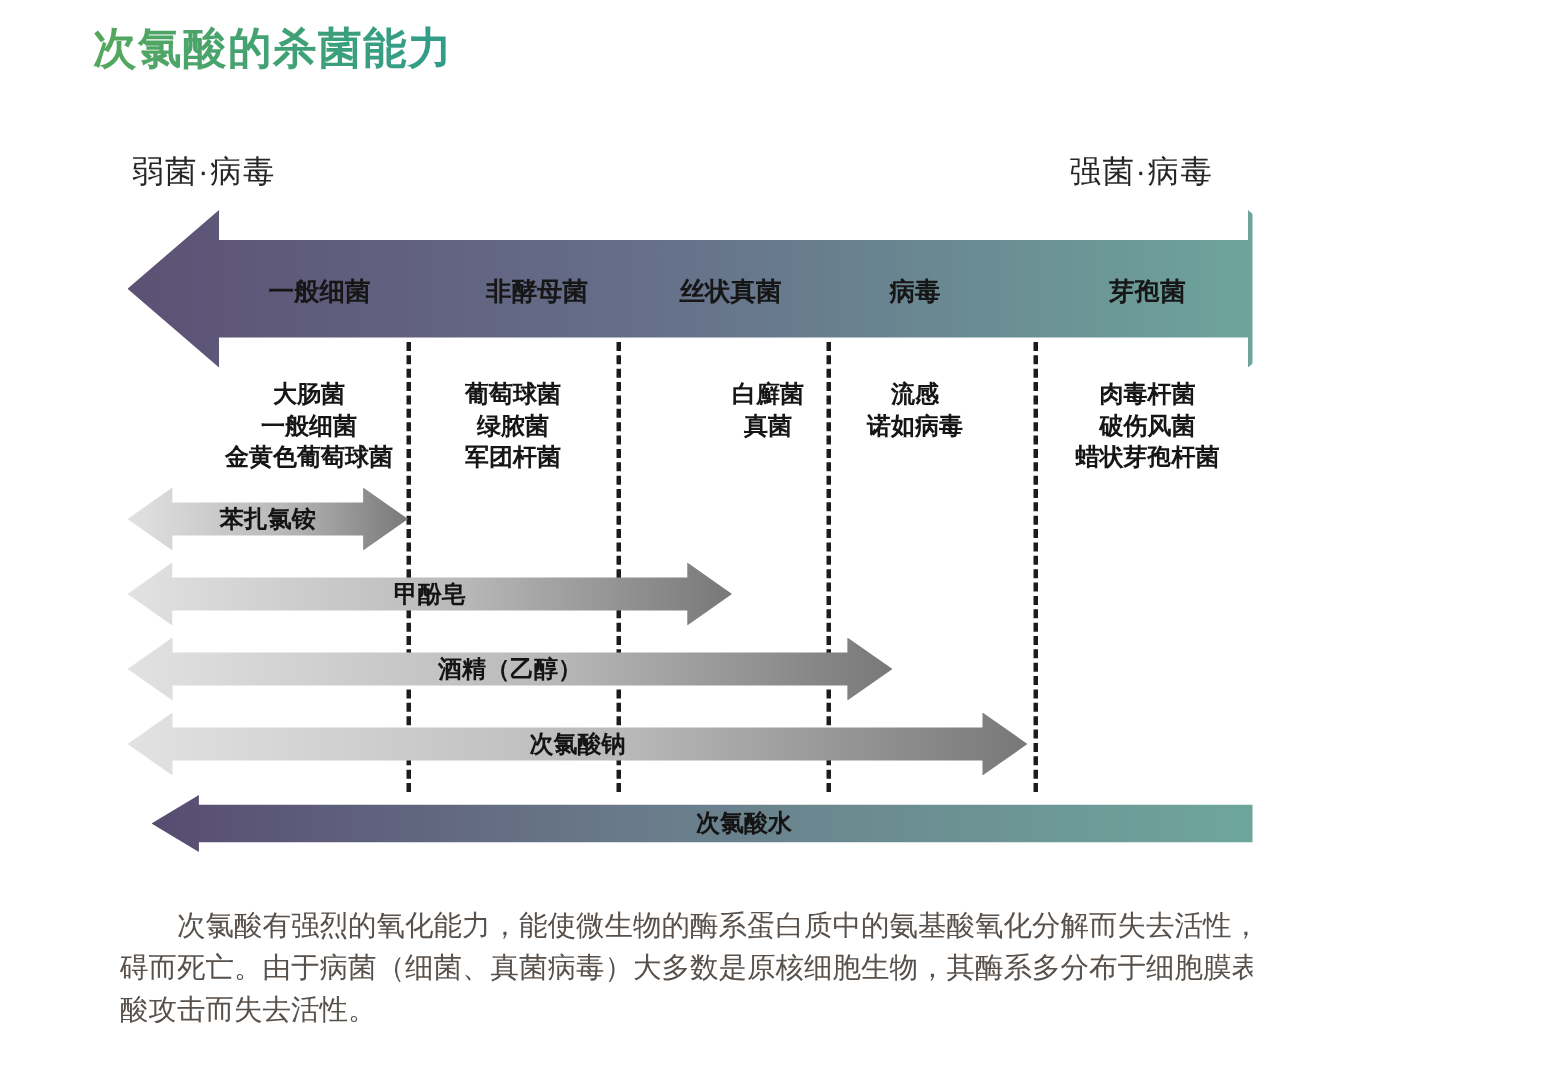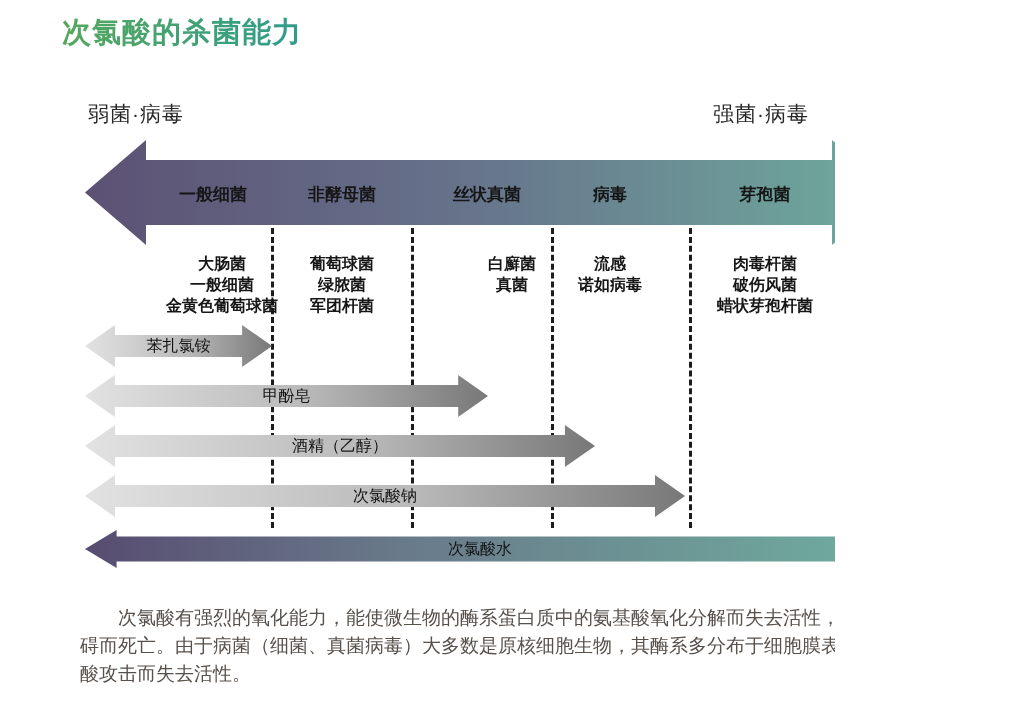--- a/index.html
+++ b/index.html
@@ -30,21 +30,21 @@
     top:228px;height:300px;width:0;border-left:3px dashed #1c1c1c;z-index:1;
   }
   .examples{
     top:253px;transform:translateX(-50%);text-align:center;font-size:16px;font-weight:bold;
     line-height:21px;color:#161616;white-space:nowrap;z-index:2;
   }
   .darrow{
     position:absolute;display:flex;align-items:center;justify-content:center;z-index:2;
     background:linear-gradient(90deg,#e2e2e2 0%,#b9b9b9 55%,#787878 100%);
   }
-  .darrow .alabel{font-size:16px;font-weight:normal;color:#141414;white-space:nowrap;}
+  .darrow .alabel{font-size:16px;font-weight:bold;color:#141414;white-space:nowrap;}
   #arrow-hclo{
     background:linear-gradient(90deg,#574c71 0%,#697a8a 40%,#6fac9e 100%);
   }
   #paragraphs{
     left:60px;top:604px;width:905px;font-size:19px;line-height:28px;color:#57504b;margin-left:20px;
   }
   #paragraphs p{margin:0;text-indent:2em;}
 </style>
 </head>
 <body>
@@ -52,31 +52,31 @@
 <div id="canvas">
 
   <div id="title" class="abs">次氯酸的杀菌能力</div>
 
   <div id="scale-left" class="abs scale-label">弱菌·病毒</div>
   <div id="scale-right" class="abs scale-label">强菌·病毒</div>
 
   <div id="spectrum" class="abs"></div>
 
   <div class="abs cat-label" style="left:213px">一般细菌</div>
-  <div class="abs cat-label" style="left:342px">非酵母菌</div>
+  <div class="abs cat-label" style="left:358px">非酵母菌</div>
   <div class="abs cat-label" style="left:487px">丝状真菌</div>
   <div class="abs cat-label" style="left:610px">病毒</div>
   <div class="abs cat-label" style="left:765px">芽孢菌</div>
 
   <div class="abs divider" style="left:271px"></div>
   <div class="abs divider" style="left:411px"></div>
   <div class="abs divider" style="left:551px"></div>
   <div class="abs divider" style="left:689px"></div>
 
-  <div class="abs examples" style="left:222px">
+  <div class="abs examples" style="left:206px">
     <div>大肠菌</div>
     <div>一般细菌</div>
     <div>金黄色葡萄球菌</div>
   </div>
   <div class="abs examples" style="left:342px">
     <div>葡萄球菌</div>
     <div>绿脓菌</div>
     <div>军团杆菌</div>
   </div>
   <div class="abs examples" style="left:512px">
@@ -98,21 +98,21 @@
   </div>
   <div class="darrow" style="left:85px;top:375px;width:403px;height:42px;clip-path:polygon(0% 50%,7.4% 0%,7.4% 24%,92.6% 24%,92.6% 0%,100% 50%,92.6% 100%,92.6% 76%,7.4% 76%,7.4% 100%);">
     <span class="alabel">甲酚皂</span>
   </div>
   <div class="darrow" style="left:85px;top:425px;width:510px;height:42px;clip-path:polygon(0% 50%,5.9% 0%,5.9% 24%,94.1% 24%,94.1% 0%,100% 50%,94.1% 100%,94.1% 76%,5.9% 76%,5.9% 100%);">
     <span class="alabel">酒精（乙醇）</span>
   </div>
   <div class="darrow" style="left:85px;top:475px;width:600px;height:42px;clip-path:polygon(0% 50%,5% 0%,5% 24%,95% 24%,95% 0%,100% 50%,95% 100%,95% 76%,5% 76%,5% 100%);">
     <span class="alabel">次氯酸钠</span>
   </div>
-  <div id="arrow-hclo" class="darrow" style="left:85px;top:530px;width:790px;height:38px;clip-path:polygon(0% 50%,4% 0%,4% 17%,96% 17%,96% 0%,100% 50%,96% 100%,96% 83%,4% 83%,4% 100%);">
+  <div id="arrow-hclo" class="darrow" style="left:101px;top:530px;width:790px;height:38px;clip-path:polygon(0% 50%,4% 0%,4% 17%,96% 17%,96% 0%,100% 50%,96% 100%,96% 83%,4% 83%,4% 100%);">
     <span class="alabel">次氯酸水</span>
   </div>
 
   <div id="paragraphs" class="abs">
     <p>次氯酸有强烈的氧化能力，能使微生物的酶系蛋白质中的氨基酸氧化分解而失去活性，导致代谢机能障碍而死亡。由于病菌（细菌、真菌病毒）大多数是原核细胞生物，其酶系多分布于细胞膜表面，易受到次氯酸攻击而失去活性。</p>
   </div>
 
 </div>
 
 </body></html>

